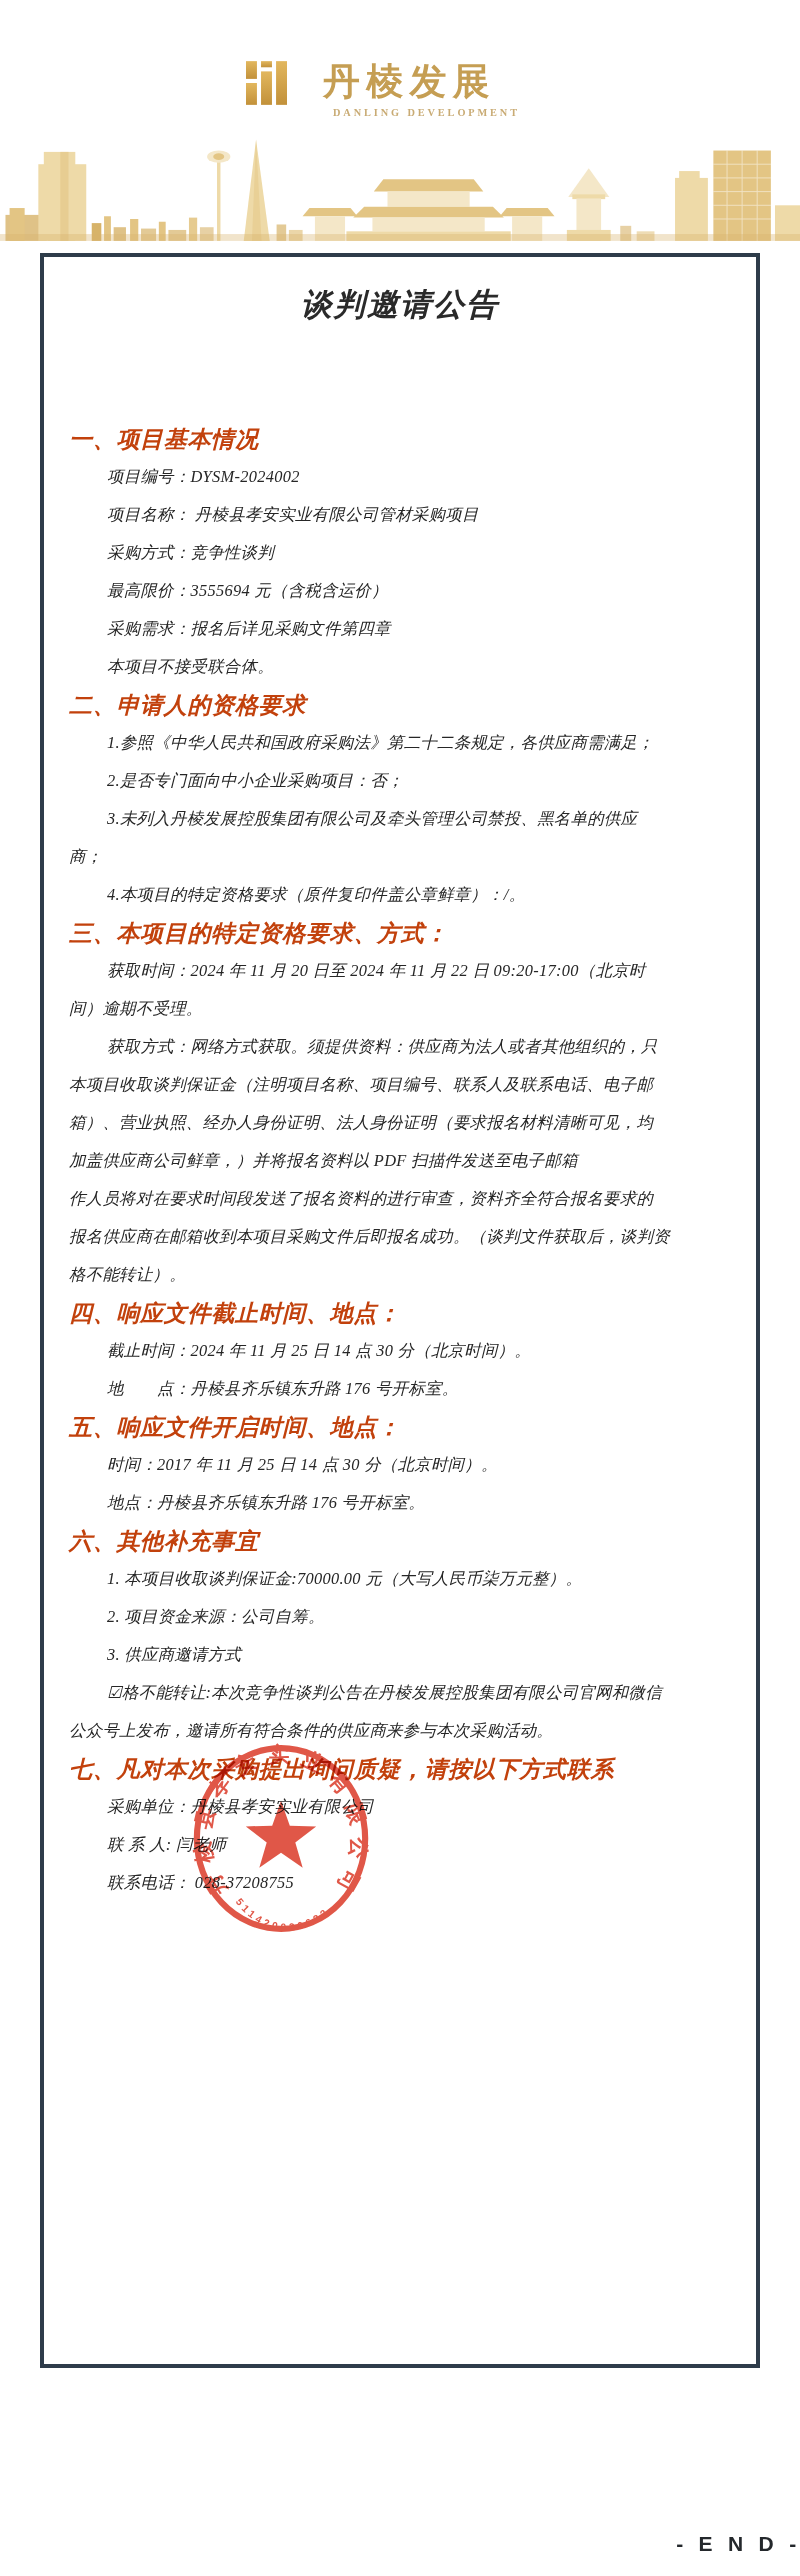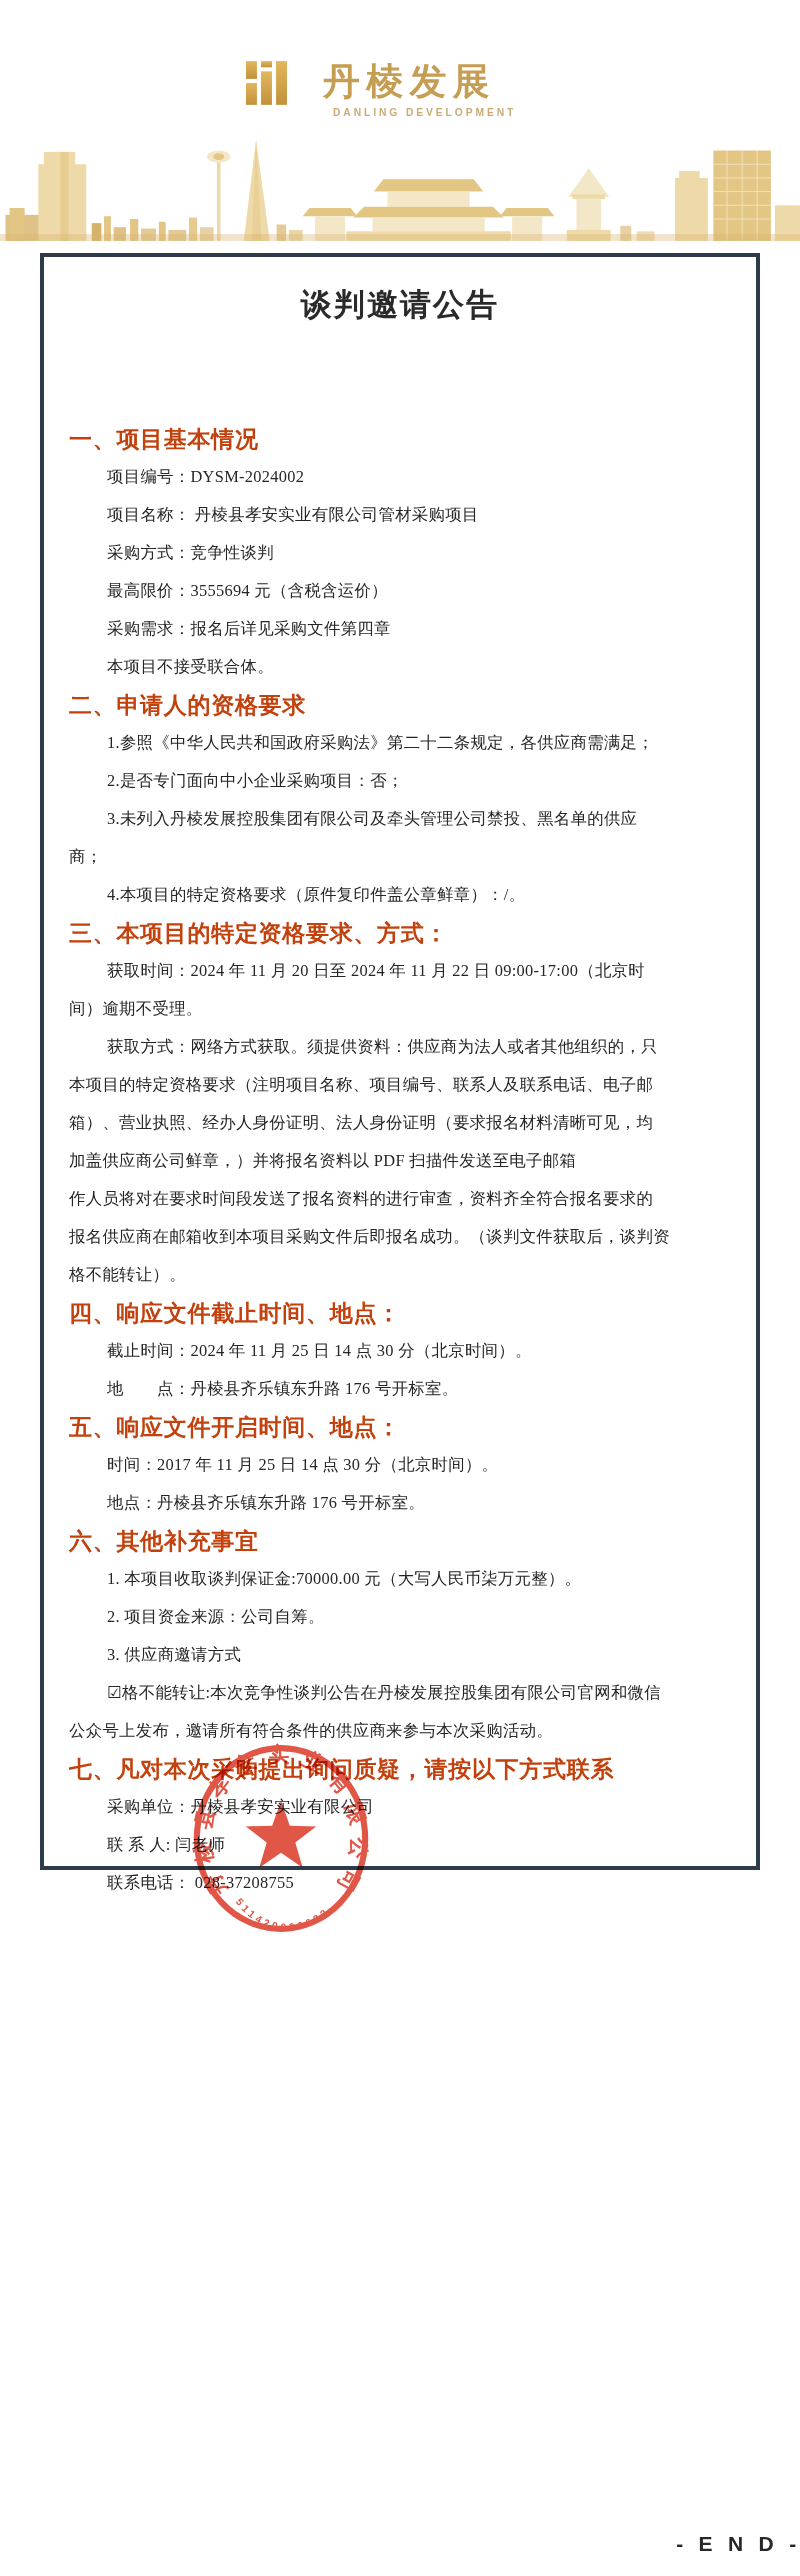--- a/index.html
+++ b/index.html
@@ -7,26 +7,26 @@
        font-family:"Liberation Serif","DejaVu Serif",serif;color:#262626;}
   .page{position:absolute;inset:0;overflow:hidden;background:#fff;}
 
   
   .logo-icon{position:absolute;left:246px;top:61px;width:41px;height:44px;}
   .brand-cn{position:absolute;left:323px;top:57px;font-size:37px;font-weight:700;
             letter-spacing:6.2px;color:var(--gold,#c59e53);
             font-family:"Liberation Serif","DejaVu Serif",serif;white-space:nowrap;}
   .brand-en{position:absolute;left:333px;top:107px;font-size:10.3px;font-weight:700;
             letter-spacing:2.9px;color:#c9ab74;white-space:nowrap;
-            font-family:Liberation Sans, sans-serif;}
+            font-family:Liberation Serif, serif;}
   .skyline{position:absolute;left:0;top:134px;width:801px;height:107px;}
 
   
-  .doc-box{position:absolute;left:40px;top:253px;width:720px;height:1617px;
-           box-sizing:border-box;border:4.1px solid var(--border,#2e3c4a);background:#fff;}
+  .doc-box{position:absolute;left:40px;top:253px;width:720px;height:2115px;
+           box-sizing:border-box;border:4.1px solid var(--border,#2e3c4a);background:#fff;font-style:italic;}
   .doc-inner{padding:0 25px;}
   .doc-title{margin-top:29px;margin-bottom:96px;height:38px;line-height:38px;
              text-align:center;font-size:31px;font-weight:700;letter-spacing:2.1px;color:#2a2a2a;}
   .line{height:38px;line-height:38px;white-space:nowrap;font-size:16.4px;letter-spacing:0.3px;}
   .line.heading{font-weight:700;font-size:23px;letter-spacing:0.7px;color:#c2410c;
                 font-family:"Liberation Sans","DejaVu Sans",sans-serif;}
   .line.body{padding-left:38px;}
   .line.cont{padding-left:0;}
 
   
@@ -135,24 +135,24 @@
           <div class="line body">最高限价：3555694 元（含税含运价）</div>
           <div class="line body">采购需求：报名后详见采购文件第四章</div>
           <div class="line body">本项目不接受联合体。</div>
           <div class="line heading">二、申请人的资格要求</div>
           <div class="line body">1.参照《中华人民共和国政府采购法》第二十二条规定，各供应商需满足；</div>
           <div class="line body">2.是否专门面向中小企业采购项目：否；</div>
           <div class="line body">3.未列入丹棱发展控股集团有限公司及牵头管理公司禁投、黑名单的供应</div>
           <div class="line cont">商；</div>
           <div class="line body">4.本项目的特定资格要求（原件复印件盖公章鲜章）：/。</div>
           <div class="line heading">三、本项目的特定资格要求、方式：</div>
-          <div class="line body">获取时间：2024 年 11 月 20 日至 2024 年 11 月 22 日 09:00-17:00（北京时</div>
+          <div class="line body">获取时间：2024 年 11 月 20 日至 2024 年 11 月 22 日 09:20-17:00（北京时</div>
           <div class="line cont">间）逾期不受理。</div>
           <div class="line body">获取方式：网络方式获取。须提供资料：供应商为法人或者其他组织的，只</div>
-          <div class="line cont">本项目的特定资格要求（注明项目名称、项目编号、联系人及联系电话、电子邮</div>
+          <div class="line cont">本项目收取谈判保证金（注明项目名称、项目编号、联系人及联系电话、电子邮</div>
           <div class="line cont">箱）、营业执照、经办人身份证明、法人身份证明（要求报名材料清晰可见，均</div>
           <div class="line cont">加盖供应商公司鲜章，）并将报名资料以 PDF 扫描件发送至电子邮箱</div>
           <div class="line cont">作人员将对在要求时间段发送了报名资料的进行审查，资料齐全符合报名要求的</div>
           <div class="line cont">报名供应商在邮箱收到本项目采购文件后即报名成功。（谈判文件获取后，谈判资</div>
           <div class="line cont">格不能转让）。</div>
           <div class="line heading">四、响应文件截止时间、地点：</div>
           <div class="line body">截止时间：2024 年 11 月 25 日 14 点 30 分（北京时间）。</div>
           <div class="line body">地　　点：丹棱县齐乐镇东升路 176 号开标室。</div>
           <div class="line heading">五、响应文件开启时间、地点：</div>
           <div class="line body">时间：2017 年 11 月 25 日 14 点 30 分（北京时间）。</div>

